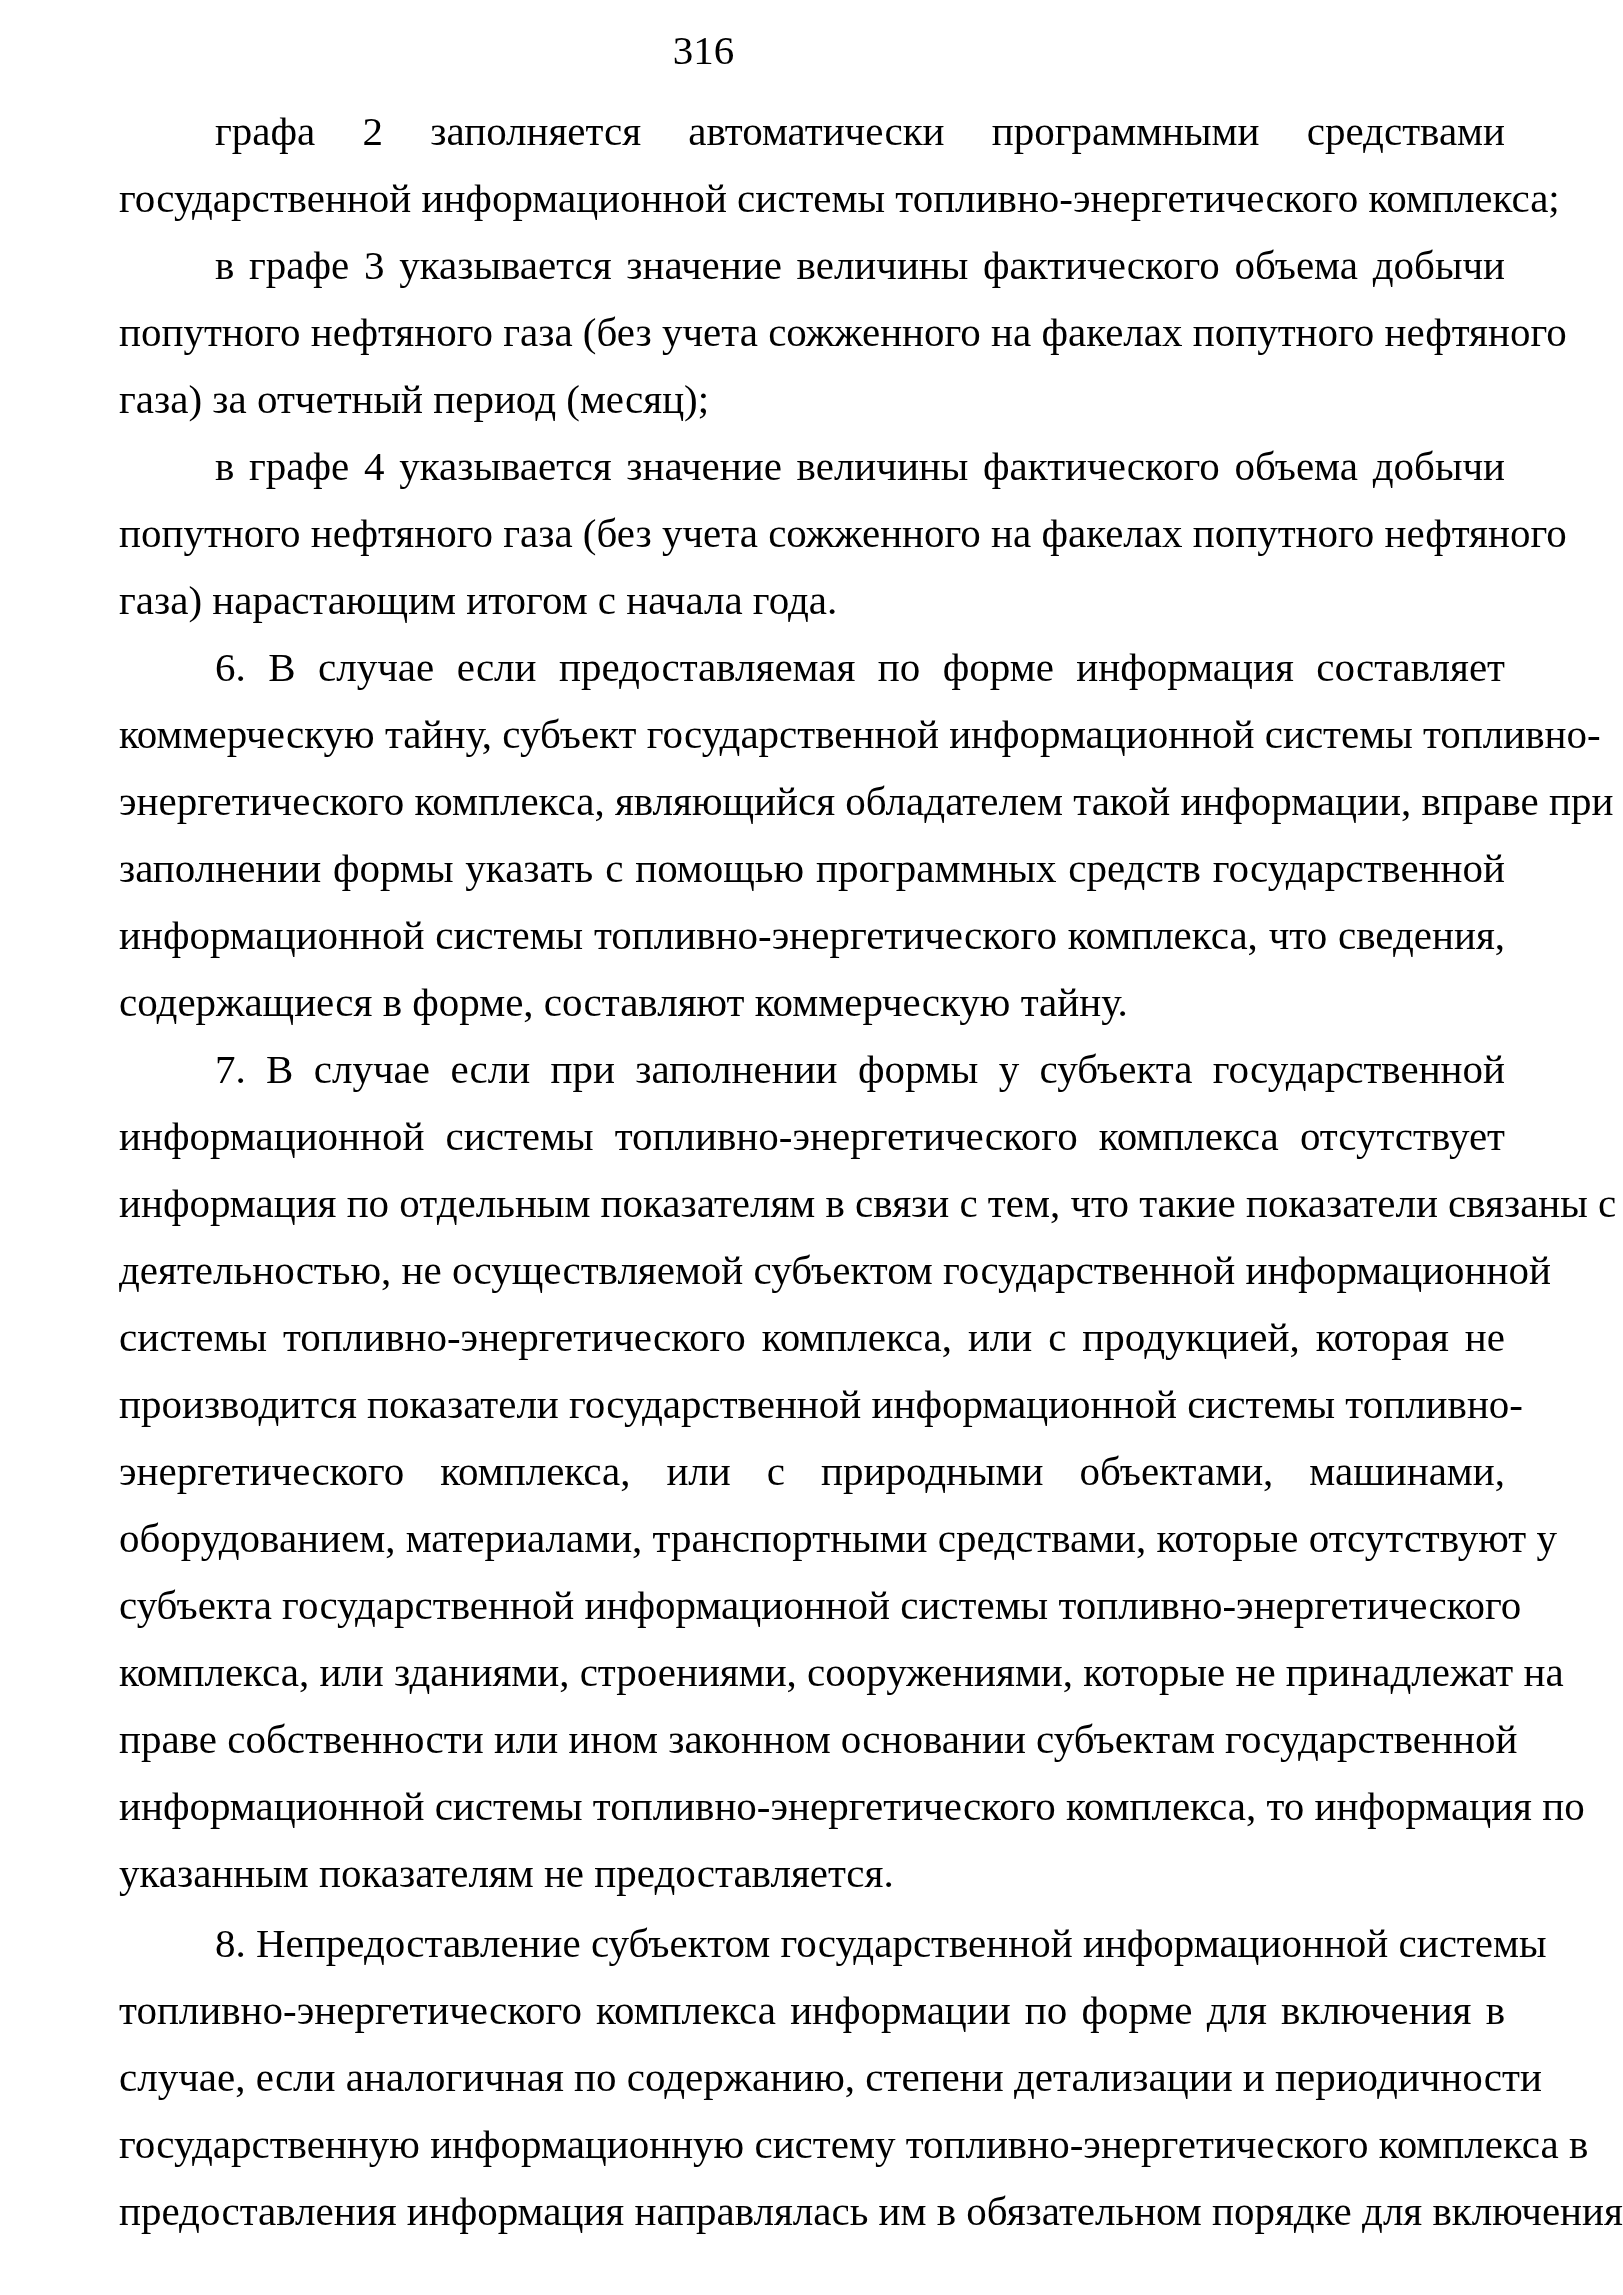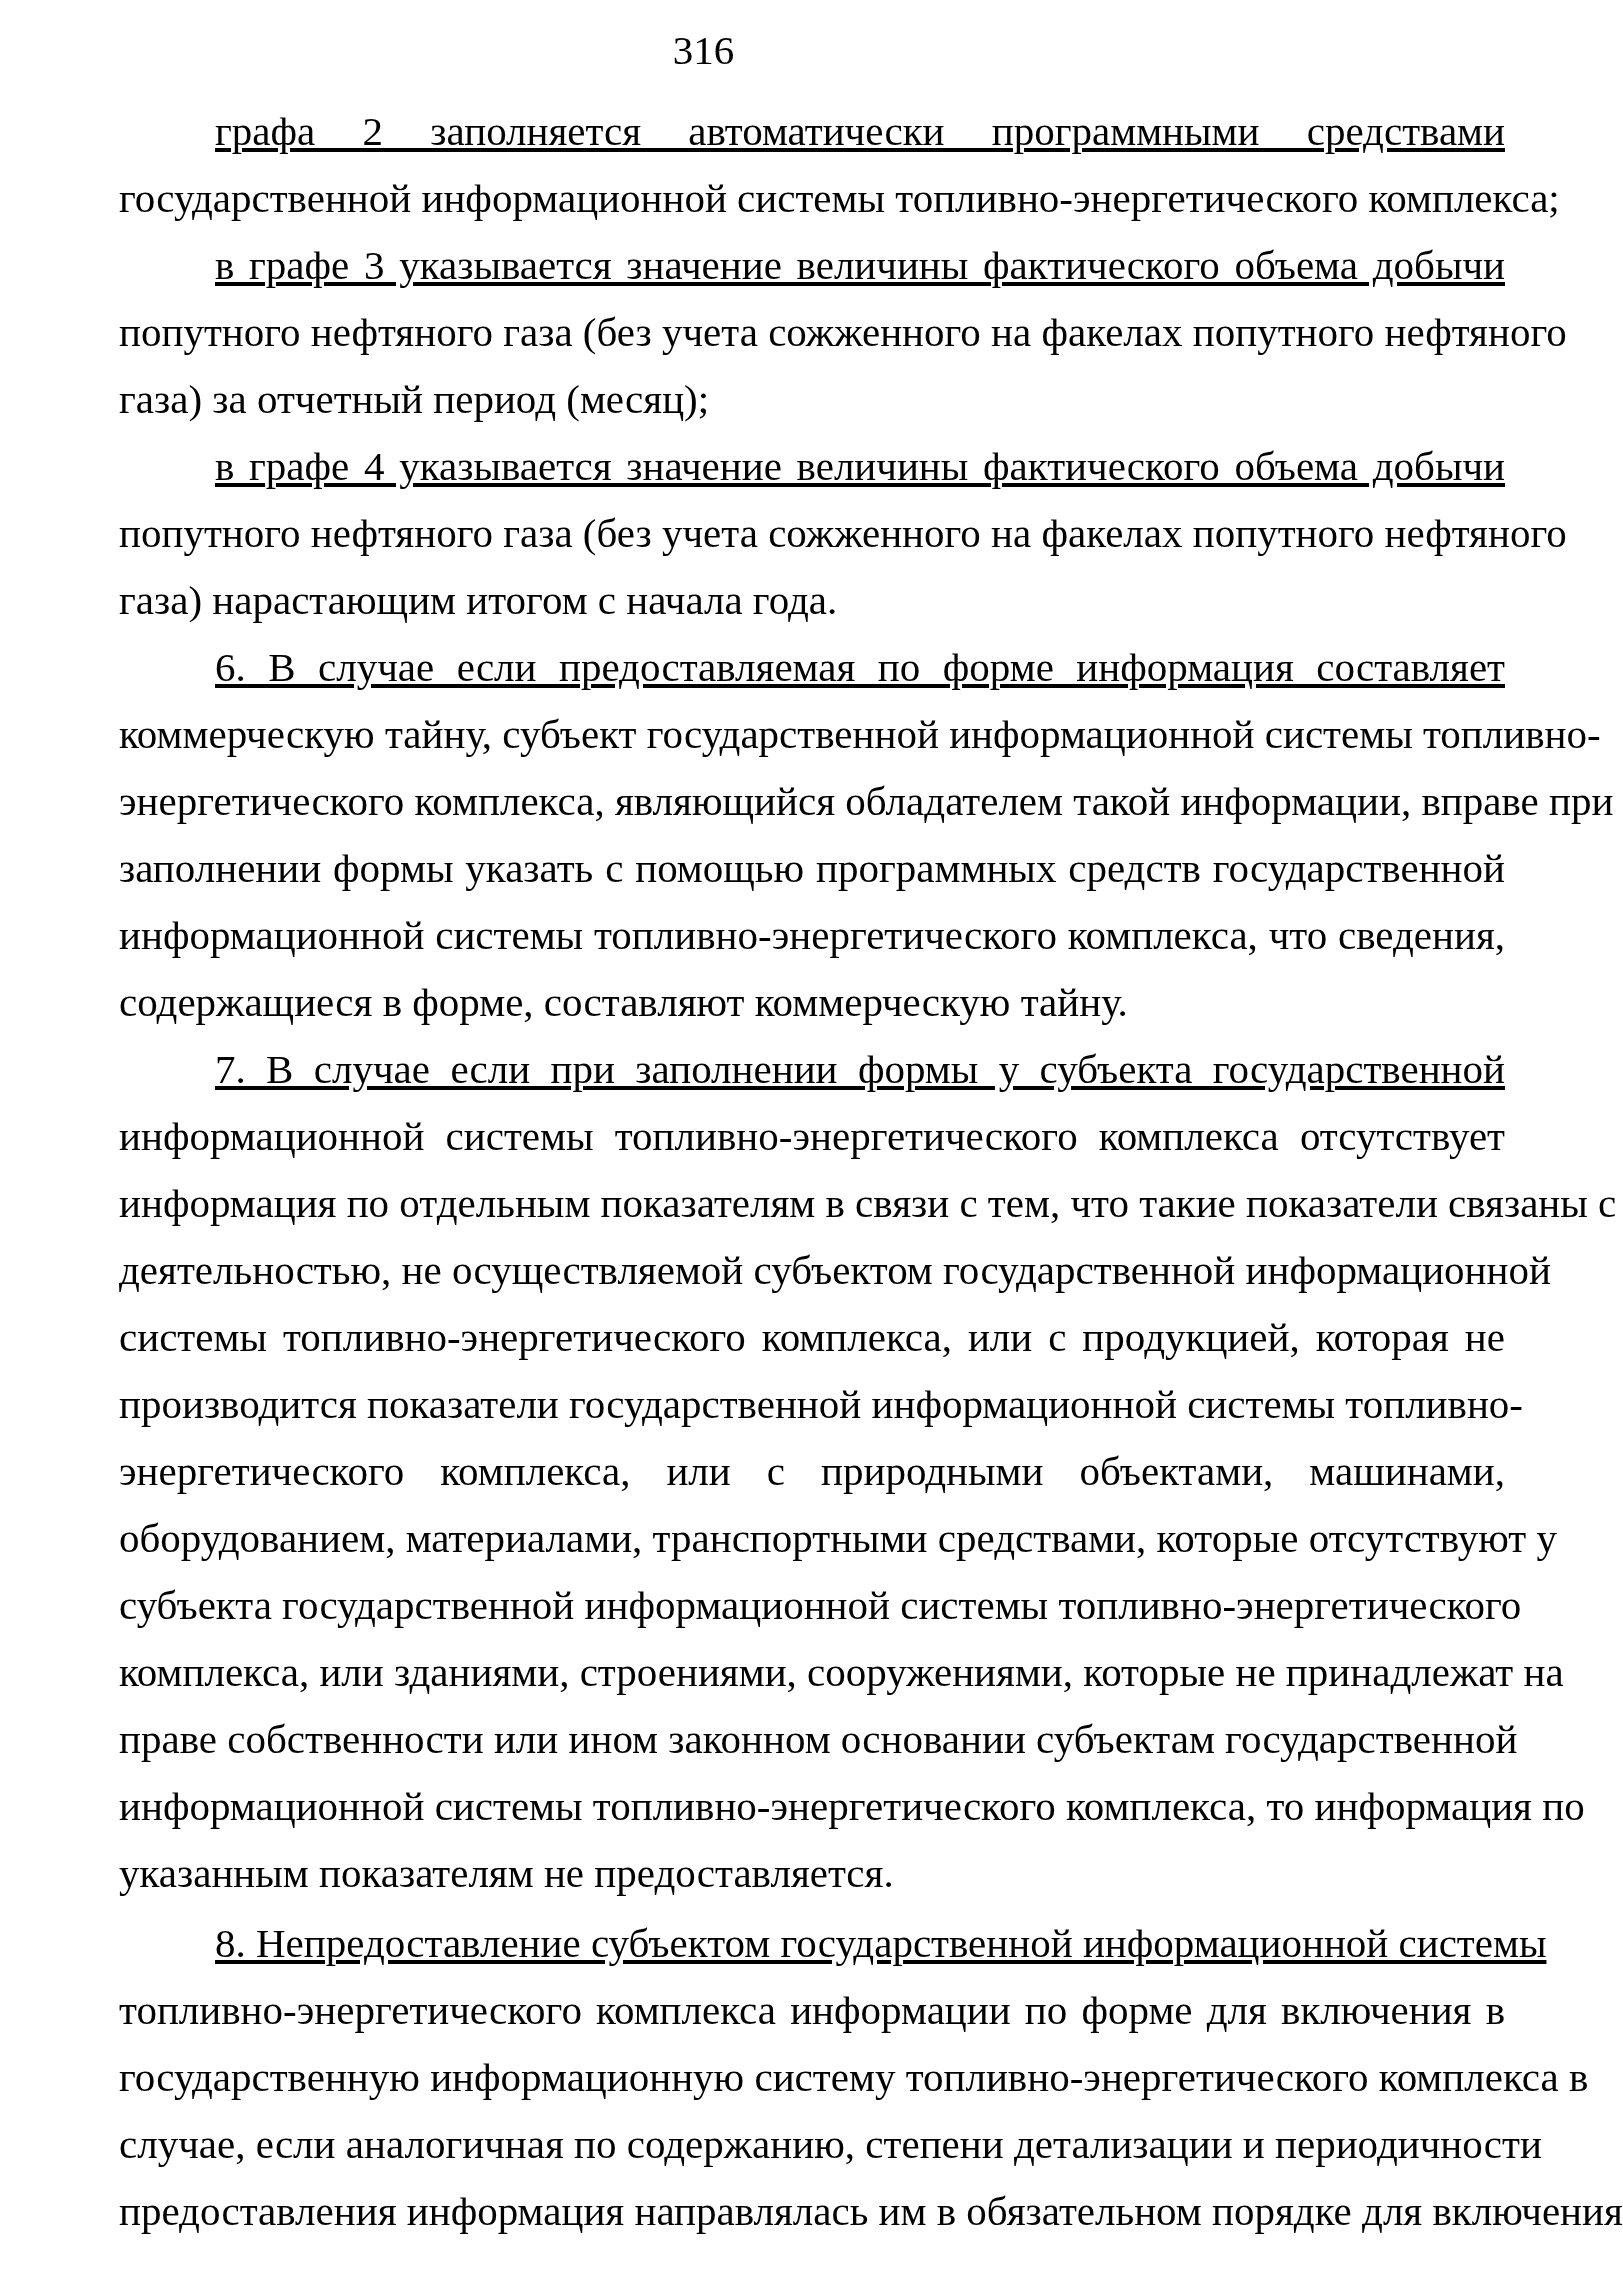--- a/index.html
+++ b/index.html
@@ -4,21 +4,21 @@
 <style>
   html, body { margin: 0; padding: 0; background: #ffffff; }
   body { width: 1623px; height: 2295px; position: relative; overflow: hidden;
          font-family: "Liberation Serif", "DejaVu Serif", serif; color: #000; }
   .page-number { position: absolute; left: 4px; width: 1399px; top: 18.3px;
                  text-align: center; font-size: 41px; line-height: 65px; }
   .body { position: absolute; left: 119px; top: 98px; width: 1386px; }
   .line { font-size: 41px; height: 67px; line-height: 67px; white-space: nowrap;
           text-align: justify; text-align-last: justify; overflow: visible; }
   .line.last { text-align: right; text-align-last: left; }
-  .line.indent { padding-left: 96px; text-decoration: underline; }
+  .line.indent { padding-left: 96px; }
   .line.gap { margin-top: 2.6px; }
 </style>
 </head>
 <body>
 
 <div class="page-number">316</div>
 
 <div class="body">
   <div class="line indent">графа 2 заполняется автоматически программными средствами</div>
   <div class="line last">государственной информационной системы топливно-энергетического комплекса;</div>
@@ -42,17 +42,17 @@
   <div class="line">производится показатели государственной информационной системы топливно-</div>
   <div class="line">энергетического комплекса, или с природными объектами, машинами,</div>
   <div class="line">оборудованием, материалами, транспортными средствами, которые отсутствуют у</div>
   <div class="line">субъекта государственной информационной системы топливно-энергетического</div>
   <div class="line">комплекса, или зданиями, строениями, сооружениями, которые не принадлежат на</div>
   <div class="line">праве собственности или ином законном основании субъектам государственной</div>
   <div class="line">информационной системы топливно-энергетического комплекса, то информация по</div>
   <div class="line last">указанным показателям не предоставляется.</div>
   <div class="line indent gap">8. Непредоставление субъектом государственной информационной системы</div>
   <div class="line">топливно-энергетического комплекса информации по форме для включения в</div>
+  <div class="line">случае, если аналогичная по содержанию, степени детализации и периодичности</div>
   <div class="line">государственную информационную систему топливно-энергетического комплекса в</div>
-  <div class="line">случае, если аналогичная по содержанию, степени детализации и периодичности</div>
   <div class="line">предоставления информация направлялась им в обязательном порядке для включения</div>
 </div>
 
 
 </body></html>

